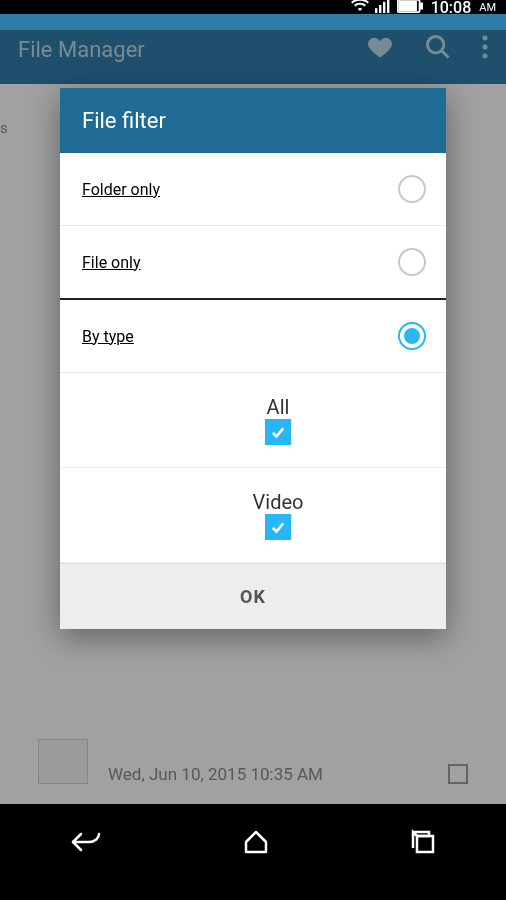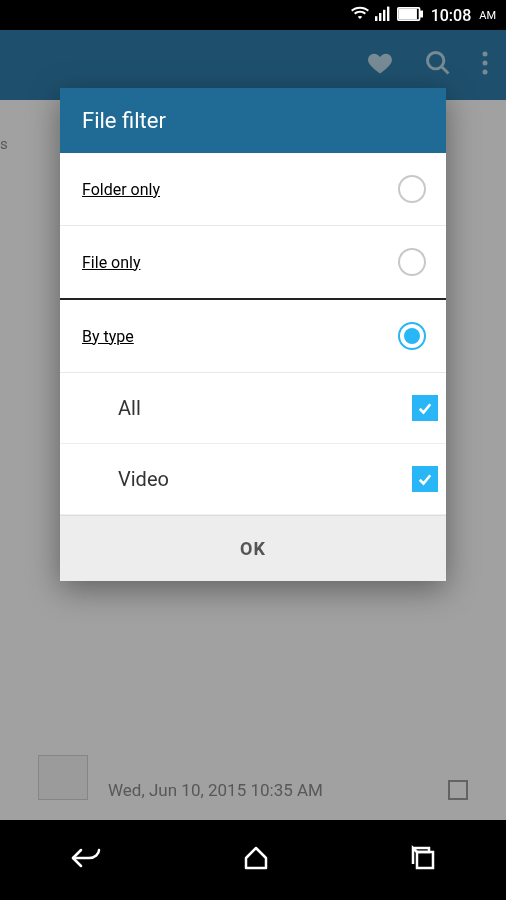--- a/index.html
+++ b/index.html
@@ -1,19 +1,19 @@
 <!DOCTYPE html>
 <html><head>
   <meta charset="utf-8">
   <style>
     * { margin: 0; padding: 0; box-sizing: border-box; font-family: -apple-system, BlinkMacSystemFont, "Segoe UI", Roboto, Helvetica, Arial, sans-serif; }
     body { width: 506px; height: 900px; background: #000; overflow: hidden; position: relative; }
     
     
-    .status-bar { height: 30px; background: #000; display: flex; justify-content: flex-end; align-items: center; padding: 0 10px; gap: 8px; color: #fff; }
+    .status-bar { height: 14px; background: #000; display: flex; justify-content: flex-end; align-items: center; padding: 0 10px; gap: 8px; color: #fff; }
     .status-icons { display: flex; align-items: center; gap: 6px; }
     .status-time { font-size: 16px; font-weight: 500; }
     .status-ampm { font-size: 11px; }
     
     
     .app-header { height: 70px; background: #2e7ca8; padding: 10px 18px; display: flex; align-items: center; justify-content: space-between; }
     .app-header-left { display: flex; flex-direction: column; }
     .app-title { color: #b9d4e2; font-size: 22px; font-weight: 400; }
     .app-subtitle { color: #8db5cb; font-size: 14px; }
     .app-header-icons { display: flex; gap: 30px; align-items: center; }
@@ -33,21 +33,21 @@
     
     
     .overlay { position: absolute; top: 30px; left: 0; right: 0; bottom: 80px; background: rgba(0,0,0,0.35); display: flex; align-items: flex-start; justify-content: center; padding-top: 58px; }
     .dialog { width: 386px; background: #fff; box-shadow: 0 8px 30px rgba(0,0,0,0.4); display: flex; flex-direction: column; max-height: 660px; }
     .dialog-header { background: #1f6b95; color: #fff; padding: 20px 22px; font-size: 22px; font-weight: 400; }
     .dialog-body { flex: 1; overflow: hidden; }
     
     .option-row { display: flex; align-items: center; justify-content: space-between; padding: 22px 20px 22px 22px; border-bottom: 1px solid #e8e8e8; }
     .option-row.divider-strong { border-bottom: 2px solid #222; }
     .option-label { font-size: 16px; color: #000000; text-decoration: underline; }
-    .sub-row { display: flex; align-items: center; justify-content: space-between; padding: 22px 8px 22px 58px; border-bottom: 1px solid #eee; }
+    .sub-row { display: flex; align-items: center; justify-content: space-between; padding: 22px 8px 22px 58px; border-bottom: 1px solid #eee; flex-direction: column; }
     .sub-label { font-size: 20px; color: #333; }
     
     
     .radio { width: 28px; height: 28px; border-radius: 50%; border: 2px solid #c8c8c8; display: flex; align-items: center; justify-content: center; flex-shrink: 0; }
     .radio.selected { border-color: #29b6f6; }
     .radio.selected::after { content: ''; width: 16px; height: 16px; border-radius: 50%; background: #29b6f6; }
     
     
     .checkbox { width: 26px; height: 26px; background: #29b6f6; display: flex; align-items: center; justify-content: center; flex-shrink: 0; }
     .checkbox svg { width: 18px; height: 18px; }
@@ -80,20 +80,21 @@
           <rect x="3" y="3" width="19" height="10" fill="#fff"></rect>
         </svg>
     </span>
   </div>
   <span class="status-time">10:08</span>
   <span class="status-ampm">AM</span>
 </div>
 
 <div class="app-header">
   <div class="app-header-left">
+    <div class="app-title">File Manager</div>
   </div>
   <div class="app-header-icons">
     <span class="header-icon">
       <svg width="28" height="28" viewBox="0 0 24 24" fill="#b9d4e2">
           <path d="M12 21s-8-5-10-10c-1-3 1-7 5-7 2 0 4 1 5 3 1-2 3-3 5-3 4 0 6 4 5 7-2 5-10 10-10 10z"></path>
         </svg>
     </span>
     <span class="header-icon">
       <svg width="28" height="28" viewBox="0 0 24 24" fill="none" stroke="#b9d4e2" stroke-width="2.5">
           <circle cx="10" cy="10" r="7"></circle>

